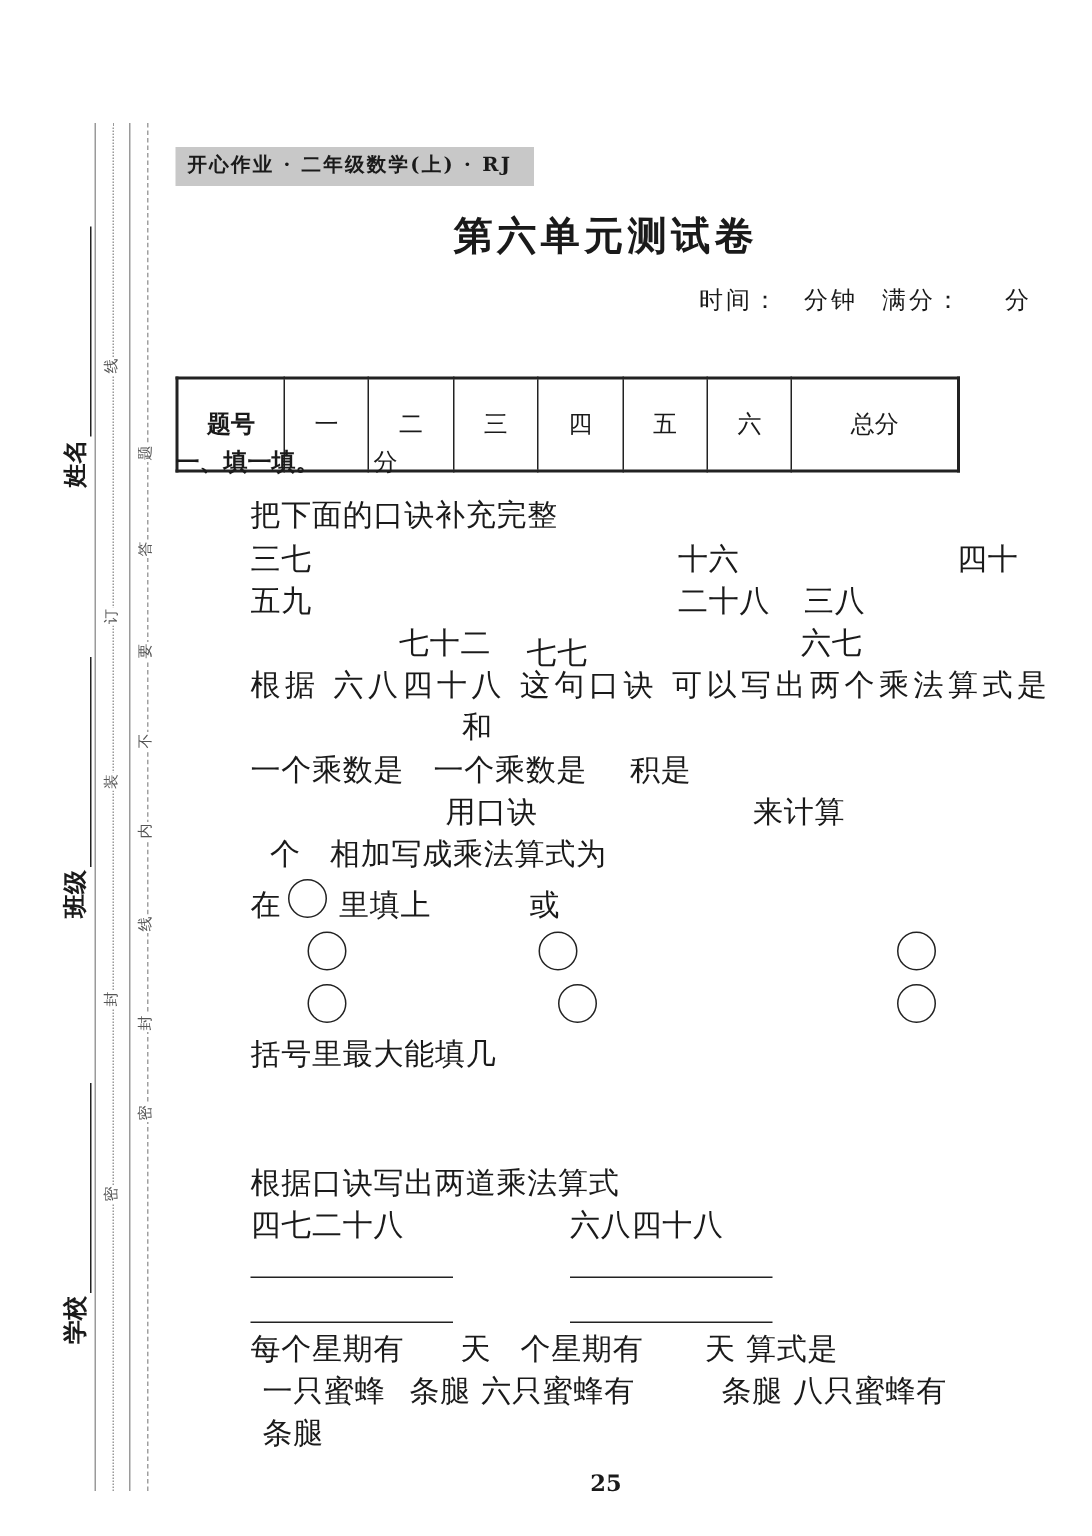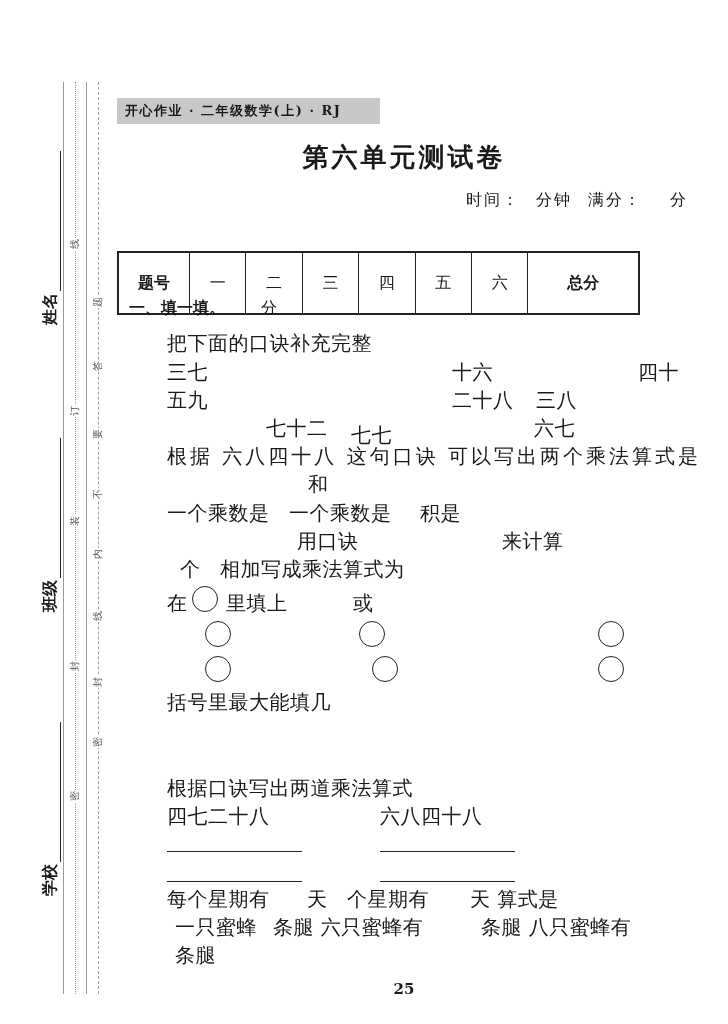--- a/index.html
+++ b/index.html
@@ -12,32 +12,32 @@
   .vl-dot { left: 75px; border-left: 1px dotted #9a9a9a; }
   .vl-solid2 { left: 86px; border-left: 1.5px solid #9a9a9a; }
   .vl-dash { left: 98px; border-left: 1.5px dashed #a0a0a0; }
   .vchar { position: absolute; font-size: 10px; color: #555; background: #fff; width: 12px; text-align: center;
            transform: rotate(-90deg); line-height: 12px; font-family: "DejaVu Serif", serif; }
   .field { position: absolute; left: 40px; transform: rotate(-90deg); transform-origin: left top;
            font-family: "DejaVu Sans", sans-serif; font-size: 16px; font-weight: bold; white-space: nowrap;
            display: flex; align-items: flex-end; }
   .field .uline { display: inline-block; width: 140px; border-bottom: 1.5px solid #222; margin-left: 2px; height: 16px; }
 
-  .header-band { left: 117px; top: 98px; width: 263px; height: 26px; background: #c8c8c8;
+  .header-band { left: 117px; top: 98px; width: 239px; height: 26px; background: #c8c8c8;
                  font-size: 13px; font-weight: bold; line-height: 26px; padding-left: 8px; box-sizing: border-box;
                  letter-spacing: 1.5px; font-family: "DejaVu Serif", serif; }
   .title { left: 0; width: 808px; top: 140px; text-align: center; font-size: 26px; font-weight: bold; letter-spacing: 3px; }
   .meta { right: 40px; top: 190px; font-size: 16px; letter-spacing: 2px; }
 
   table.score { position: absolute; left: 117px; top: 219px; width: 523px; height: 64px; border-collapse: collapse;
                 border: 2px solid #222; font-family: "DejaVu Sans", sans-serif; font-size: 16px; margin-top: 32px; }
   table.score td { border: 1px solid #222; text-align: center; height: 31px; padding: 0; }
   table.score td:first-child { width: 70px; font-weight: bold; }
 
-  .sec { font-family: "DejaVu Sans", sans-serif; font-size: 16px; font-weight: bold; left: 117px; top: 298px; margin-left: 12px; }
+  .sec { font-family: "DejaVu Sans", sans-serif; font-size: 16px; font-weight: bold; left: 117px; top: 298px; }
   .sec-pts { font-family: "DejaVu Serif", serif; font-weight: normal; margin-left: 36px; }
   .t { font-size: 20px; white-space: nowrap; letter-spacing: 0.5px; }
   .circ { position: absolute; width: 26px; height: 26px; border: 1.3px solid #222; border-radius: 50%; box-sizing: border-box; }
   .ans-line { position: absolute; width: 135px; height: 0; border-top: 1.3px solid #222; }
   .page-num { left: 0; width: 808px; text-align: center; top: 980px; font-size: 15px; font-weight: bold; }
 </style>
 </head>
 <body>
 
 <div class="vline vl-solid1"></div>
@@ -82,21 +82,21 @@
 <table class="score">
   <tbody>
       <tr>
     <td>题号</td>
     <td>一</td>
     <td>二</td>
     <td>三</td>
     <td>四</td>
     <td>五</td>
     <td>六</td>
-    <td style="font-weight:bold">总分</td>
+    <td style="font-weight:normal">总分</td>
   </tr>
 </tbody>
   </table>
 
 <div class="abs sec">
   <span>一、填一填。</span><span class="sec-pts">分</span>
 </div>
 
 <div class="abs t" style="left:167px;top:330px">把下面的口诀补充完整</div>
 <div class="abs t" style="left:167px;top:359px">三七</div>

